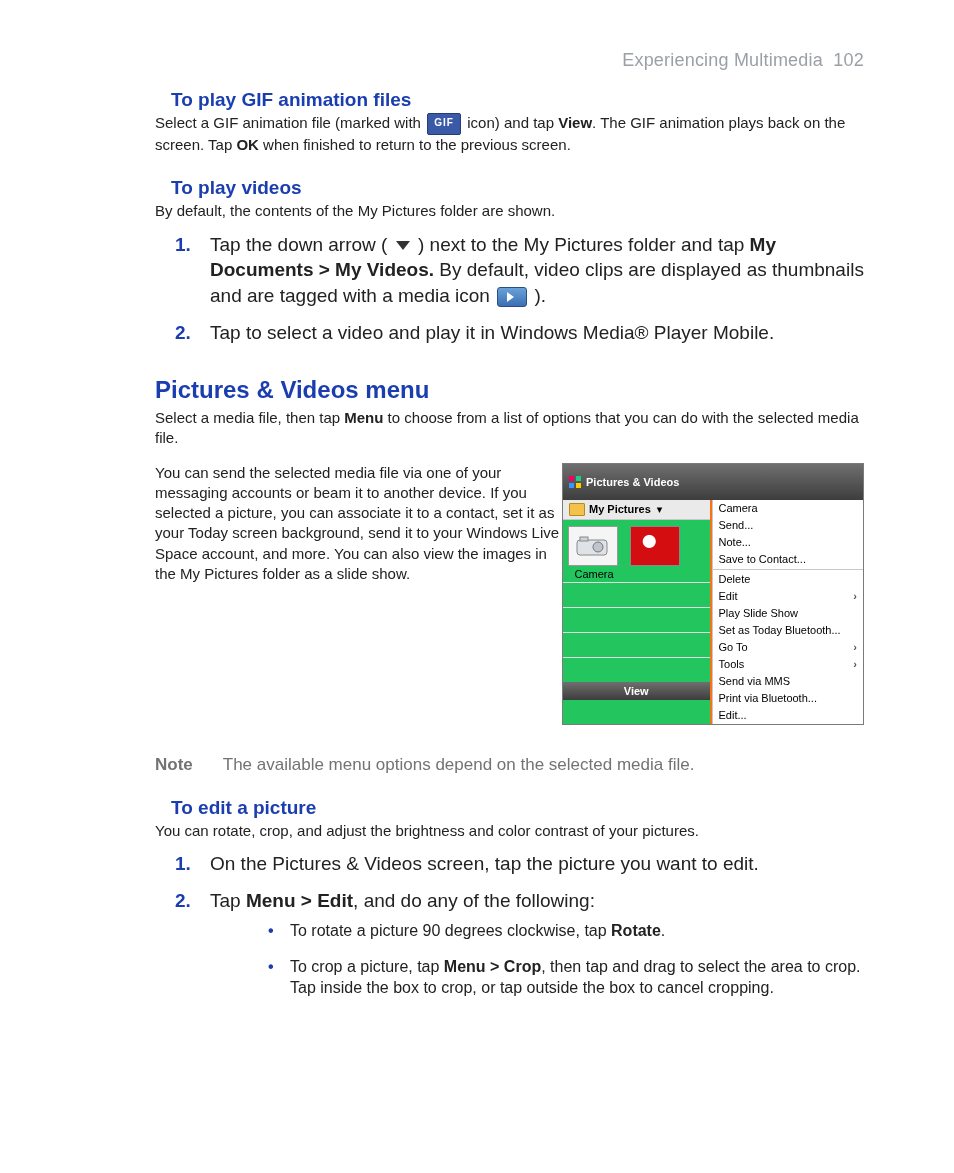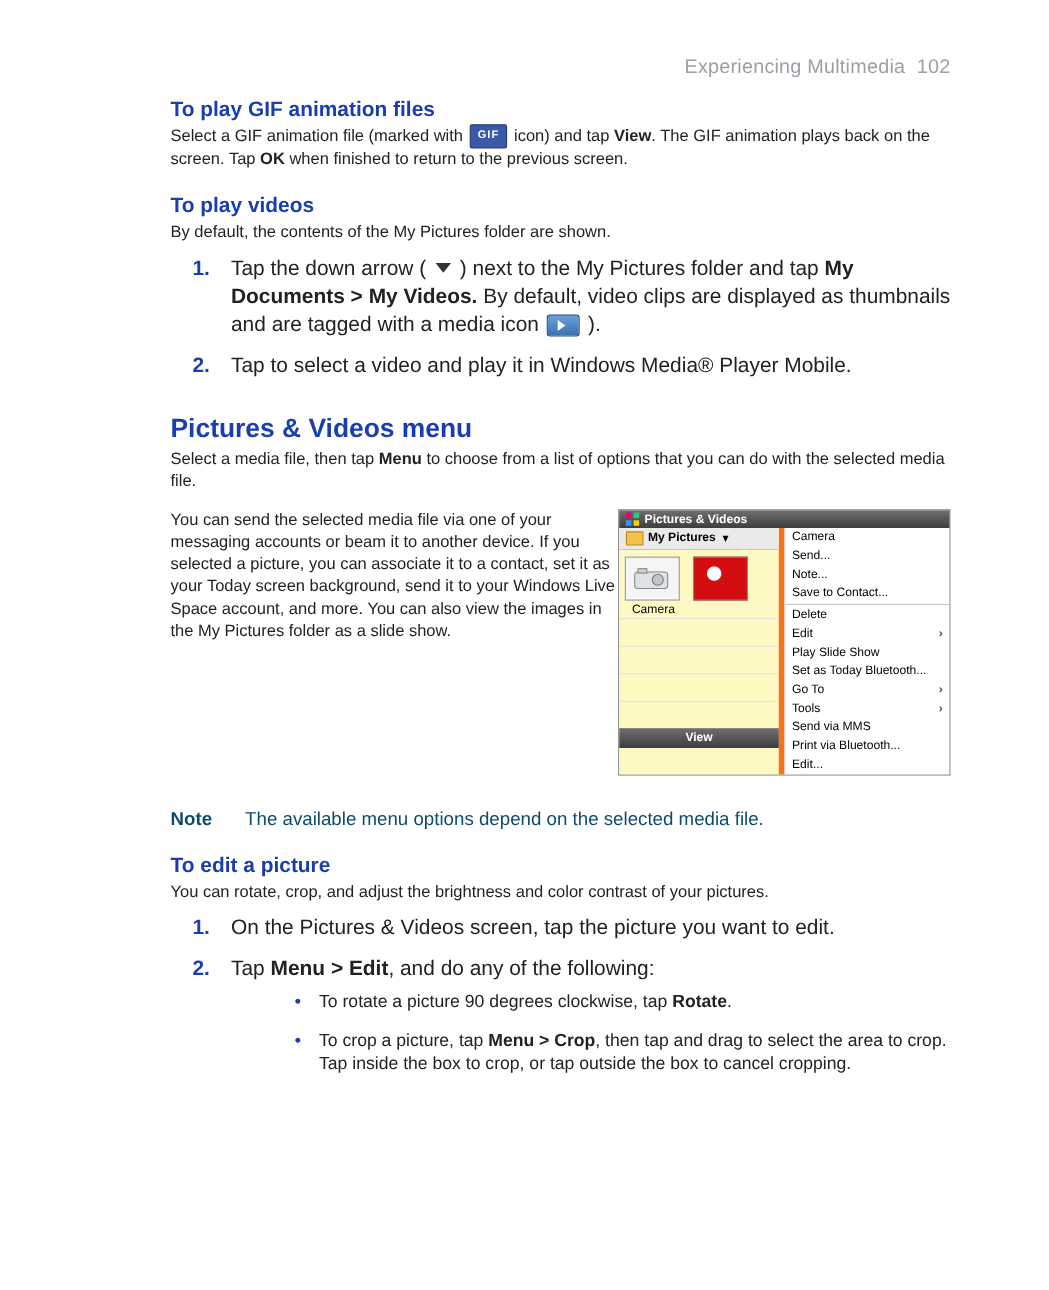--- a/index.html
+++ b/index.html
@@ -18,40 +18,40 @@
     text-align: right;
     color: #9aa0a6;
     font-size: 18px;
     letter-spacing: .2px;
     margin-bottom: 18px;
   }
   .sub-head {
     color: #1a3db0;
     font-weight: 700;
     font-size: 19px;
-    margin: 0 0 2px 0;
+    margin: 0 0 2px 16px;
   }
   .body-text {
     font-size: 15px;
     line-height: 1.35;
     margin: 0 0 22px 0;
   }
   .body-text b { font-weight: 700; }
   .h2 {
     color: #1a3db0;
     font-weight: 700;
     font-size: 24px;
     margin: 30px 0 4px 0;
   }
   .note-row {
     display: flex;
     gap: 30px;
     margin: 30px 0 22px 0;
     font-size: 17px;
-    color: #0c4a6e;
+    color: #737373;
   }
   .note-row .label { font-weight: 700; }
   ol.num {
     list-style: none;
     padding: 0;
     margin: 0 0 10px 0;
   }
   ol.num > li {
     position: relative;
     padding-left: 55px;
@@ -128,33 +128,33 @@
     border: 1px solid #7a7a7a;
     font-family: Tahoma, Arial, sans-serif;
     font-size: 11px;
     color: #000;
     background: #fff;
   }
   .ss-titlebar {
     display:flex; align-items:center; gap:5px;
     background: linear-gradient(#6f6f6f,#3d3d3d);
     color:#fff; font-weight:700;
-    padding:2px 6px;
+    padding:12px 6px;
   }
   .ss-row2 {
     display:flex; align-items:center; gap:4px;
     background:#eaeaea;
     padding:3px 6px;
     border-bottom:1px solid #c8c8c8;
   }
   .ss-body { display:flex; }
   .ss-left {
     width: 148px;
-    border-right:5px solid #f97316;
-    background:#fef9c3;
+    border-right:2px solid #f97316;
+    background:#22c55e;
   }
   .ss-thumbs { display:flex; }
   .ss-thumb {
     width:52px; padding:6px 5px 2px 5px;
     text-align:center;
   }
   .ss-thumb .box {
     width:48px; height:38px;
     border:1px solid #999;
     background:#f5f5f5;

